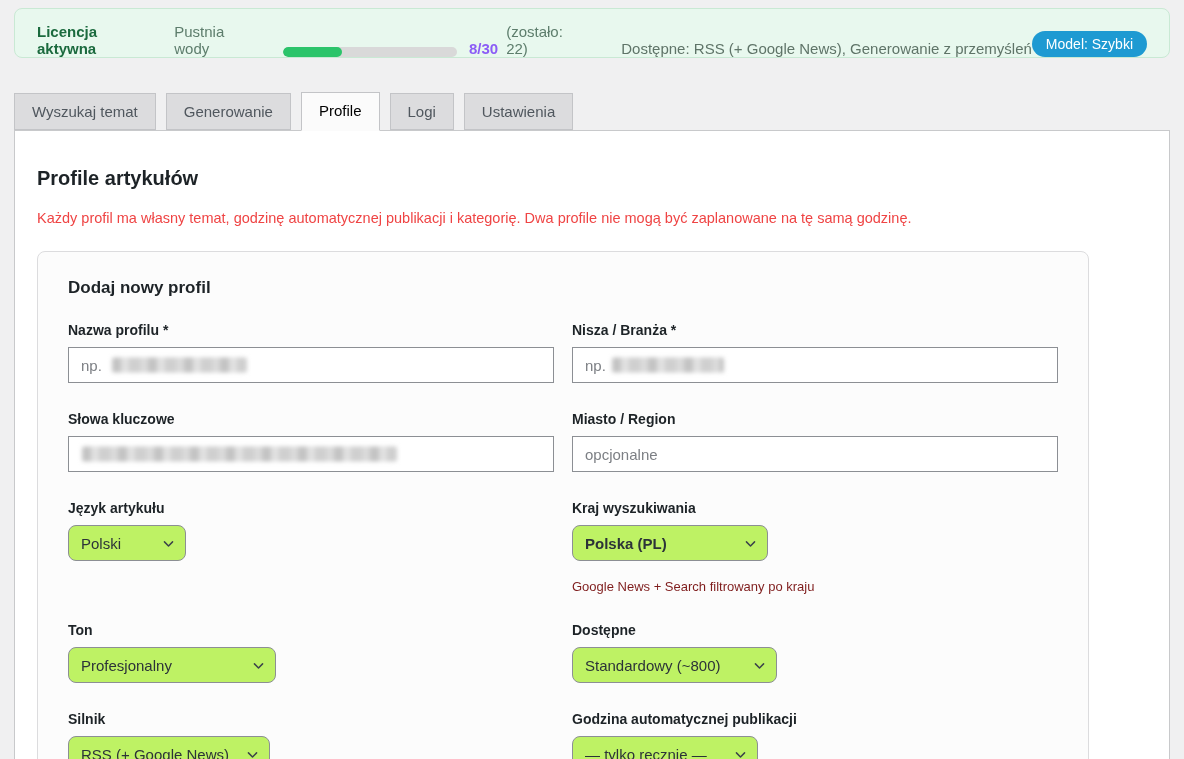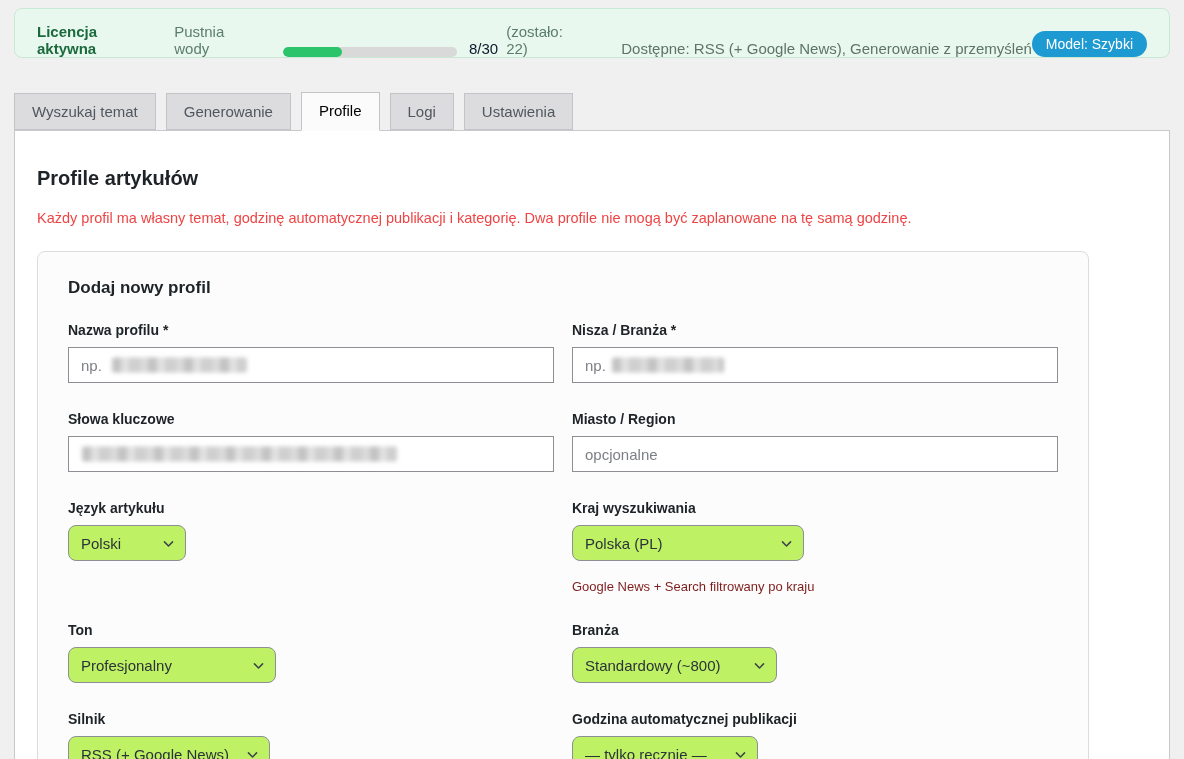--- a/index.html
+++ b/index.html
@@ -23,21 +23,21 @@
     font-size:15px;
   }
   .license-status { font-weight:700; color:#1b6a3e; }
   .site-name { color:#5d7d6c; margin-left:34px; }
   .progressbar {
     width:208px; height:10px; border-radius:5px;
     background:#d9d9d9; margin-left:34px; overflow:hidden;
     position:relative;
   }
   .progress-fill { height:100%; border-radius:5px; background:#2bc46a; }
-  .progress-count { font-weight:400; color:#0f172a; margin-left:12px; }
+  .progress-count { font-weight:700; color:#8b5cf6; margin-left:12px; }
   .progress-remaining { color:#5d7d6c; margin-left:8px; }
   .available-info { color:#5f7468; margin-left:46px; white-space:nowrap; }
   .model-badge {
     margin-left:auto;
     background:#1e9ad2; color:#fff;
     border:none; cursor:pointer;
     font-size:14px; font-family:inherit;
     padding:5px 14px; border-radius:15px;
     white-space:nowrap;
   }
@@ -200,21 +200,21 @@
           <span>Polski</span>
           <span class="chev">
               <svg width="13" height="13" viewBox="0 0 16 16" fill="none">
                 <path d="M3 6l5 5 5-5" stroke="#3c434a" stroke-width="1.8" stroke-linecap="round" stroke-linejoin="round"></path>
               </svg>
             </span>
         </div>
       </div>
       <div>
         <label class="field-label">Kraj wyszukiwania</label>
-        <div class="select" style="width:232px;">
+        <div class="select" style="width:196px;font-weight:bold;">
           <span>Polska (PL)</span>
           <span class="chev">
               <svg width="13" height="13" viewBox="0 0 16 16" fill="none">
                 <path d="M3 6l5 5 5-5" stroke="#3c434a" stroke-width="1.8" stroke-linecap="round" stroke-linejoin="round"></path>
               </svg>
             </span>
         </div>
         <div class="help-text">Google News + Search filtrowany po kraju</div>
       </div>
 
@@ -223,21 +223,21 @@
         <div class="select" style="width:208px;">
           <span>Profesjonalny</span>
           <span class="chev">
               <svg width="13" height="13" viewBox="0 0 16 16" fill="none">
                 <path d="M3 6l5 5 5-5" stroke="#3c434a" stroke-width="1.8" stroke-linecap="round" stroke-linejoin="round"></path>
               </svg>
             </span>
         </div>
       </div>
       <div>
-        <label class="field-label">Branża</label>
+        <label class="field-label">Dostępne</label>
         <div class="select" style="width:205px;">
           <span>Standardowy (~800)</span>
           <span class="chev">
               <svg width="13" height="13" viewBox="0 0 16 16" fill="none">
                 <path d="M3 6l5 5 5-5" stroke="#3c434a" stroke-width="1.8" stroke-linecap="round" stroke-linejoin="round"></path>
               </svg>
             </span>
         </div>
       </div>
 

